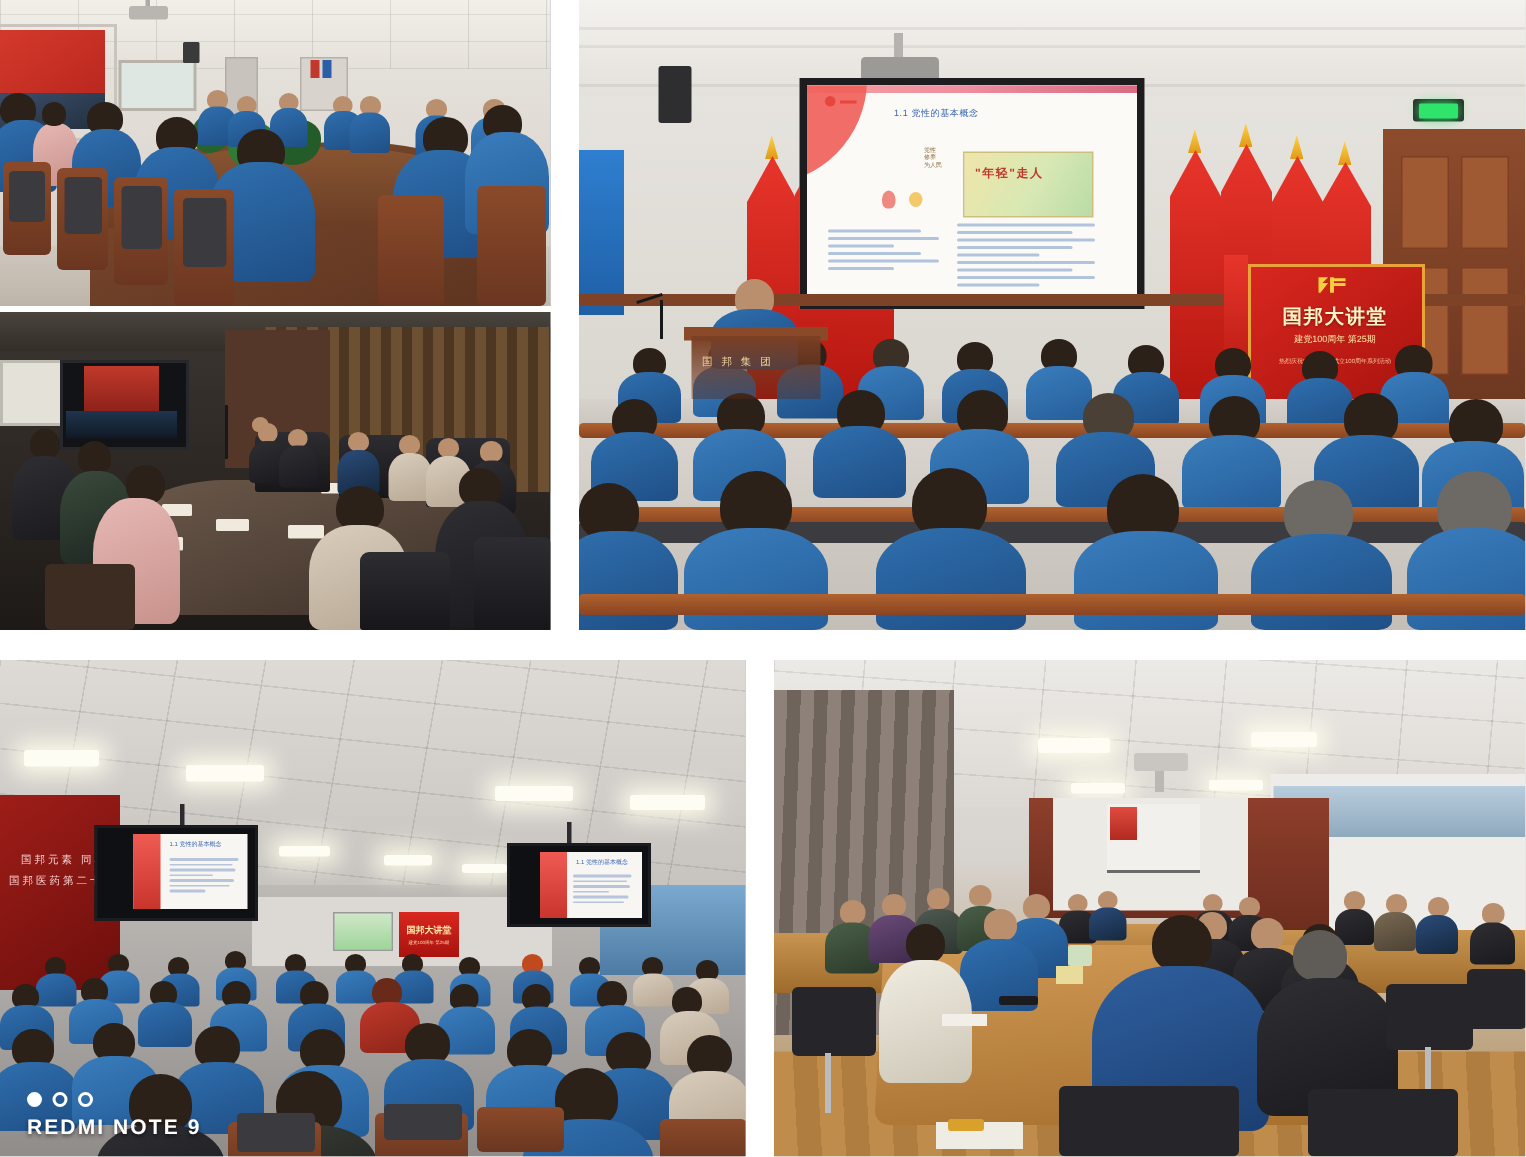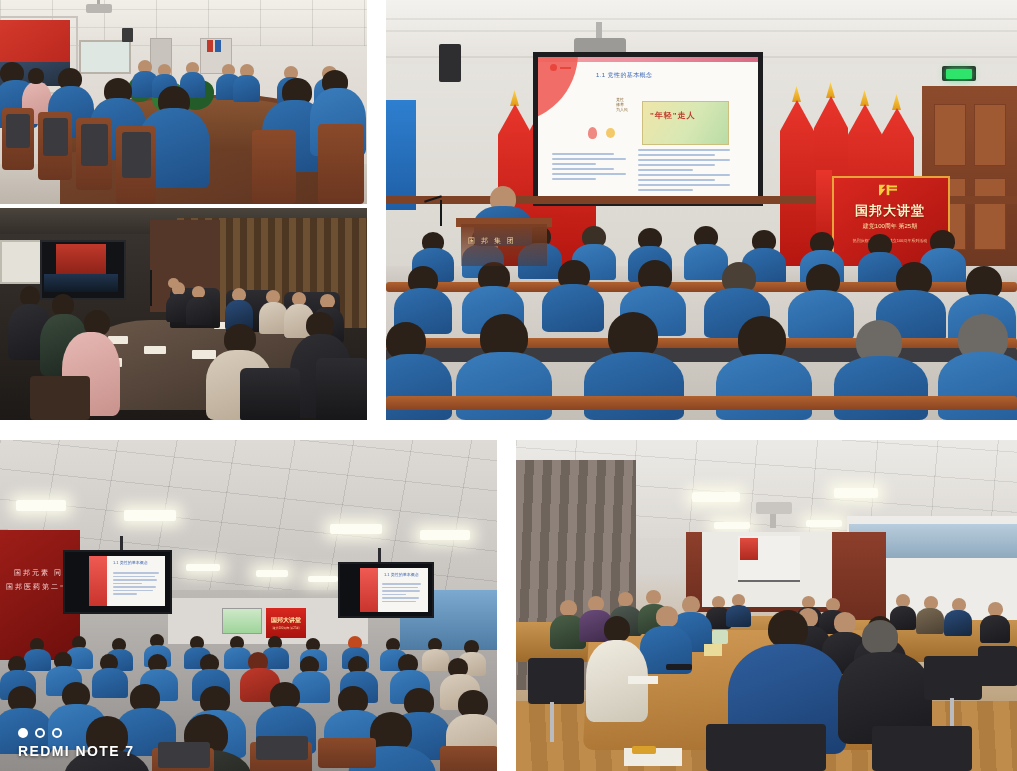--- a/index.html
+++ b/index.html
@@ -607,21 +607,21 @@
         <div class="chair" style="left:318px;top:108px;width:58px;height:30px;"></div>
         <div class="chair" style="left:440px;top:116px;width:58px;height:30px;"></div>
       </div>
 
       <div class="wm" style="left:18px;bottom:12px;">
         <div class="dots">
           <span class="dot on"></span>
           <span class="dot"></span>
           <span class="dot"></span>
         </div>
-        <div class="brand">REDMI NOTE 7</div>
+        <div class="brand">REDMI NOTE 9</div>
       </div>
     </div>
   </div>
 
   <div class="photo" id="p5">
     <div class="ph-inner blurbox">
       <div class="bg"></div>
       <div class="floor"></div>
       <div class="ceil"></div>
       <div class="ceilg"></div>

